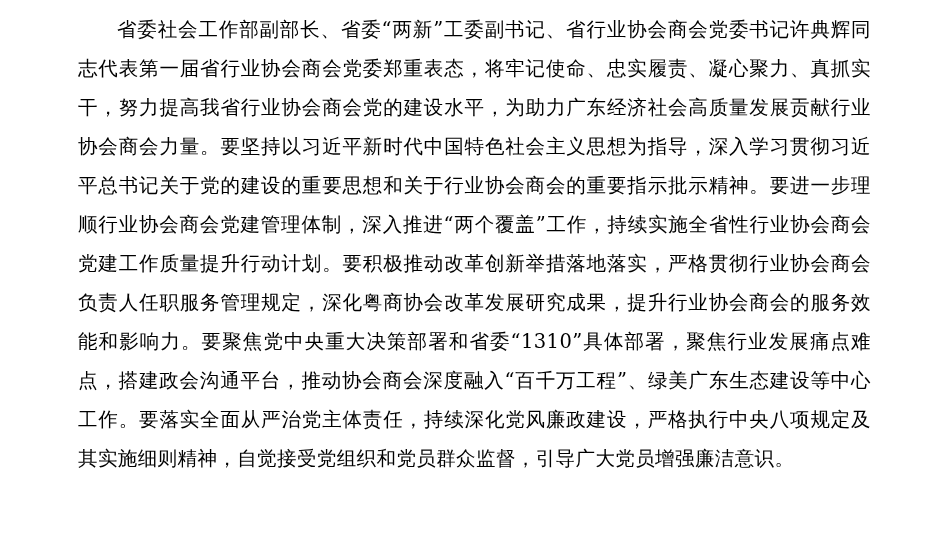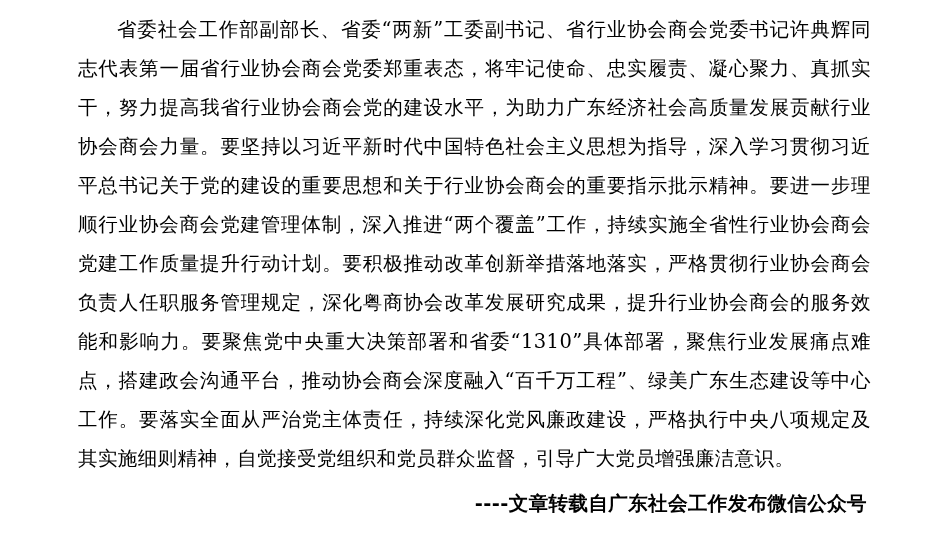--- a/index.html
+++ b/index.html
@@ -42,14 +42,13 @@
     text-align: right;
     letter-spacing: 0.4px;
     padding-right: 4px;
   }
 </style>
 </head>
 <body>
 
 <div class="page">
   <p class="body-text">省委社会工作部副部长、省委“两新”工委副书记、省行业协会商会党委书记许典辉同志代表第一届省行业协会商会党委郑重表态，将牢记使命、忠实履责、凝心聚力、真抓实干，努力提高我省行业协会商会党的建设水平，为助力广东经济社会高质量发展贡献行业协会商会力量。要坚持以习近平新时代中国特色社会主义思想为指导，深入学习贯彻习近平总书记关于党的建设的重要思想和关于行业协会商会的重要指示批示精神。要进一步理顺行业协会商会党建管理体制，深入推进“两个覆盖”工作，持续实施全省性行业协会商会党建工作质量提升行动计划。要积极推动改革创新举措落地落实，严格贯彻行业协会商会负责人任职服务管理规定，深化粤商协会改革发展研究成果，提升行业协会商会的服务效能和影响力。要聚焦党中央重大决策部署和省委“1310”具体部署，聚焦行业发展痛点难点，搭建政会沟通平台，推动协会商会深度融入“百千万工程”、绿美广东生态建设等中心工作。要落实全面从严治党主体责任，持续深化党风廉政建设，严格执行中央八项规定及其实施细则精神，自觉接受党组织和党员群众监督，引导广大党员增强廉洁意识。</p>
-  <div class="signature">----文章转载自广东社会工作发布微信公众号</div>
 </div>
 
 </body></html>

